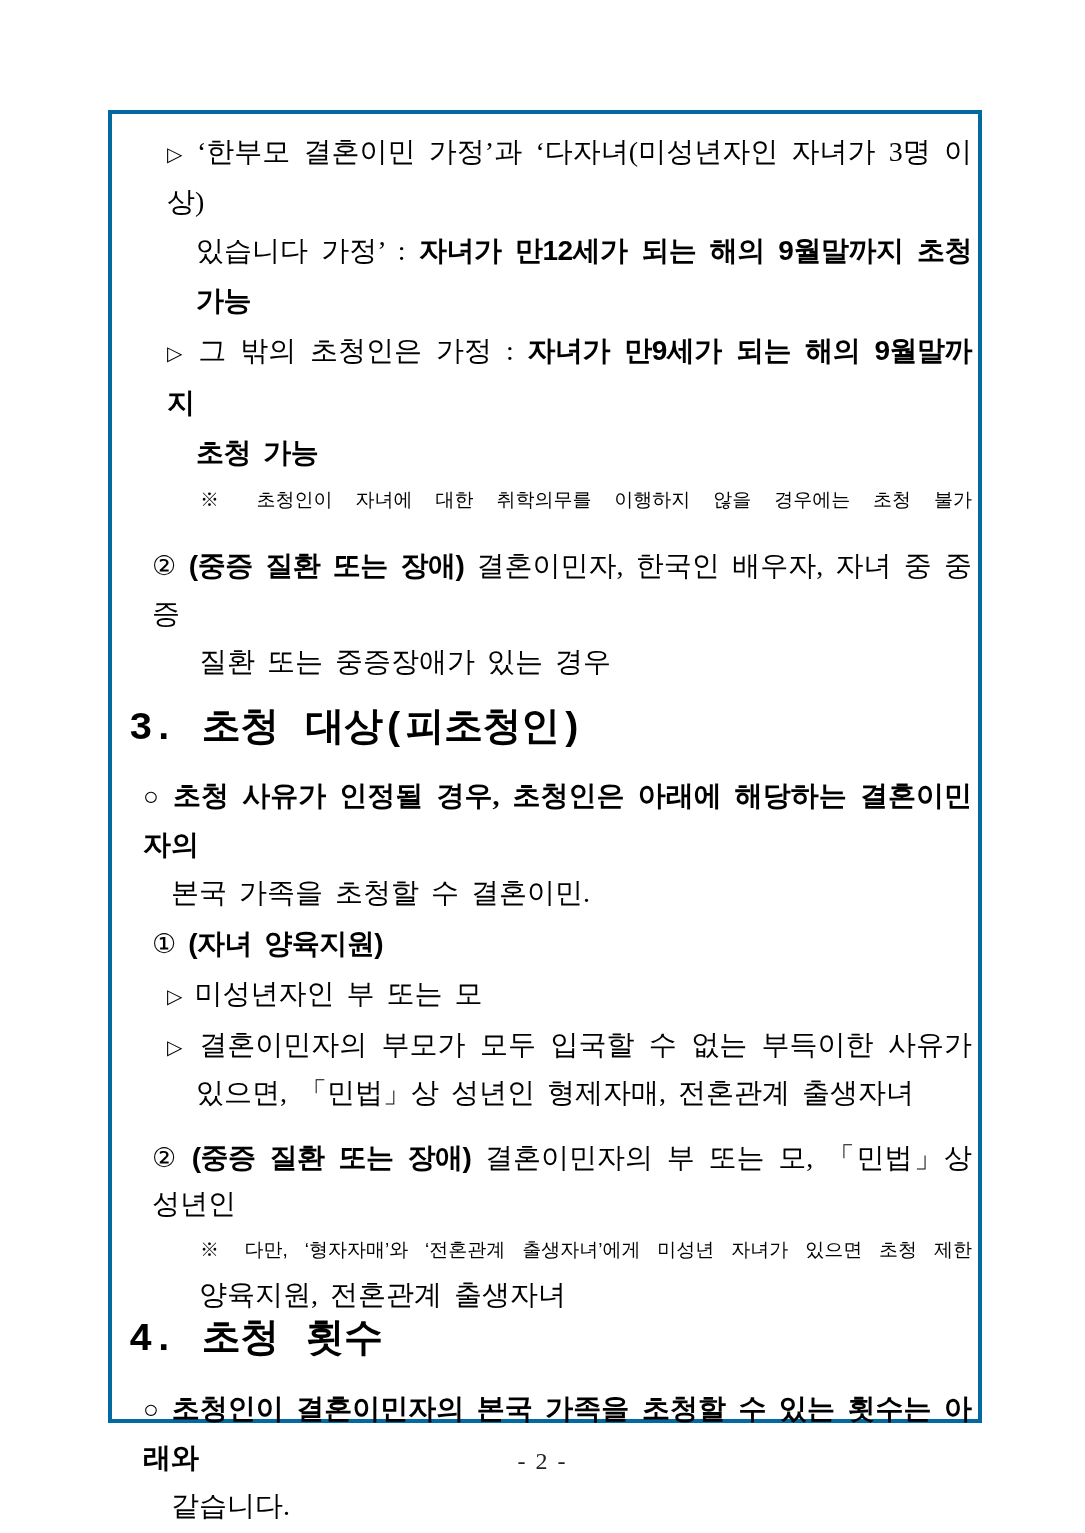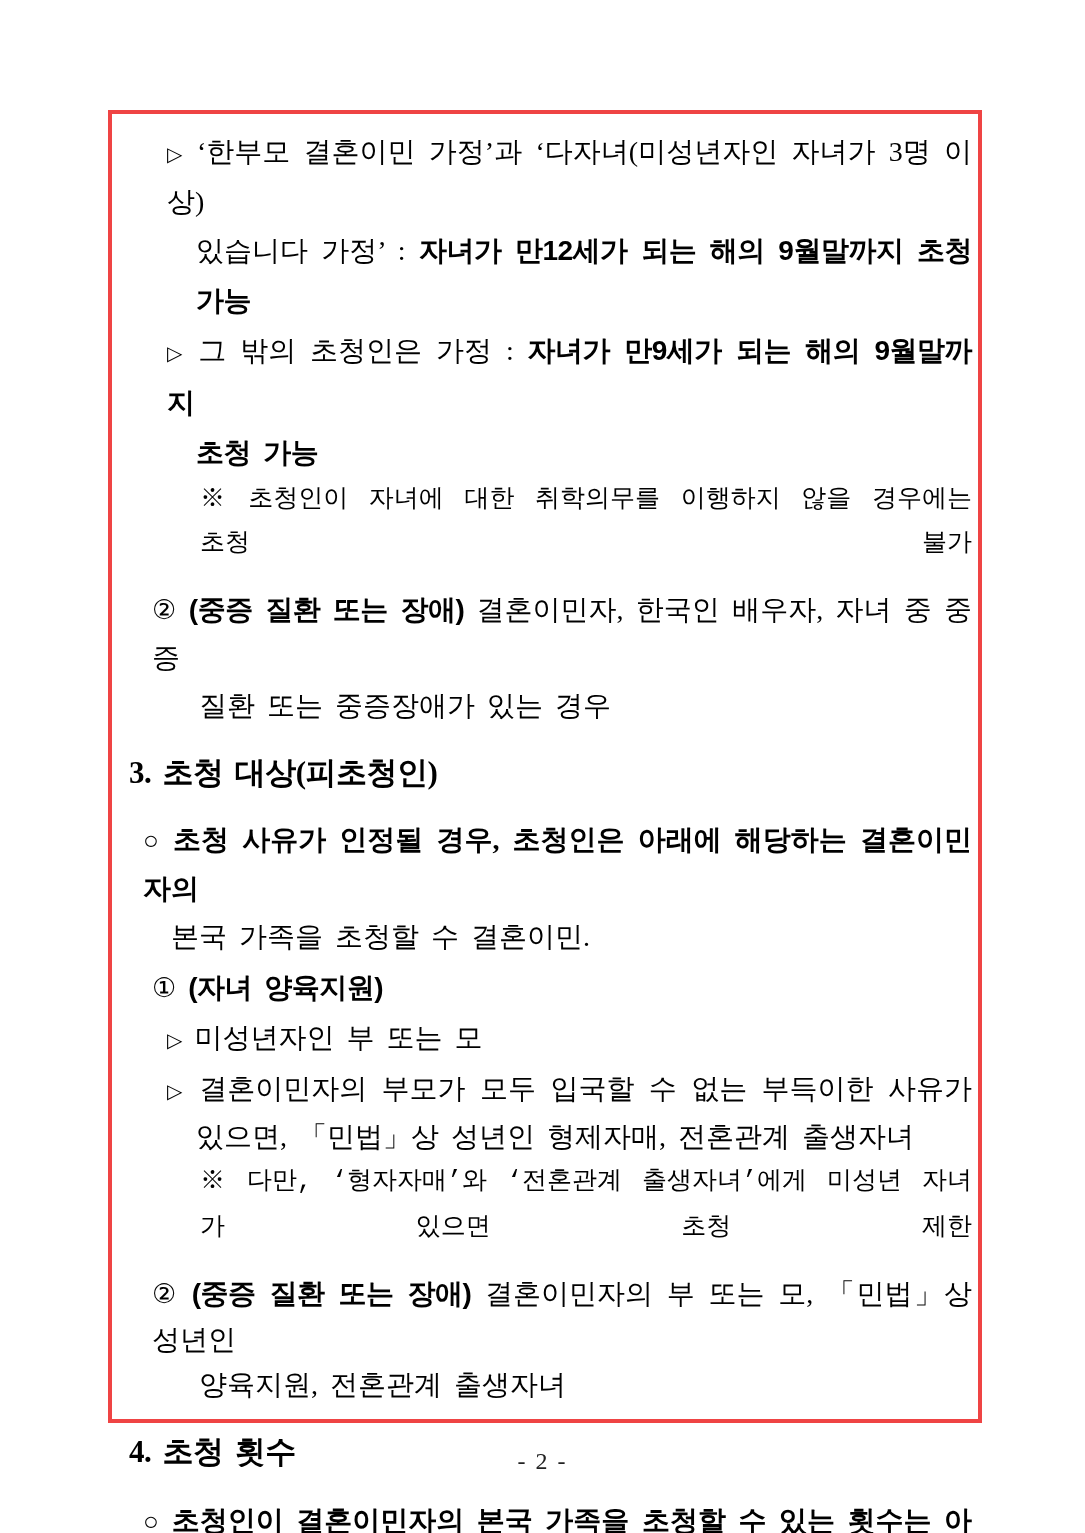--- a/index.html
+++ b/index.html
@@ -6,55 +6,55 @@
   .page{
     position:relative;
     width:1085px;height:1533px;
     background:#ffffff;color:#000;
     font-family:"Liberation Serif","DejaVu Serif",serif;
     overflow:hidden;
   }
   .doc-box{
     position:absolute;left:108px;top:110px;
     width:874px;height:1313px;
-    border:4px solid #ef4444;
+    border:4px solid #0369a1;
     box-sizing:border-box;
     padding:14px 6px 0 4px;
   }
   .ln{
     font-size:28px;line-height:48px;
     word-spacing:5px;
     white-space:normal;
   }
   
   .j{text-align:justify;text-align-last:justify;}
   
   .ind-cir{padding-left:27px;font-weight:bold;}
   .ind-cir-cont{padding-left:55px;}
   .ind-num{padding-left:36px;}
   .ind-num-cont{padding-left:83px;}
   .ind-tri{padding-left:51px;}
   .ind-tri-cont{padding-left:80px;}
   .note{
     padding-left:84px;
-    font-family:Liberation Mono, monospace;
-    font-size:25px;line-height:44px;word-spacing:3px;
+    font-family:Liberation Sans, sans-serif;
+    font-size:19px;line-height:44px;word-spacing:3px;
   }
   .bold-g{
     font-family:"Liberation Sans","DejaVu Sans",sans-serif;
     font-weight:700;letter-spacing:-0.5px;
   }
   .heading{
-    font-family:Liberation Serif, serif;
-    font-weight:800;font-size:31px;line-height:46px;
+    font-family:Liberation Mono, monospace;
+    font-weight:800;font-size:39px;line-height:46px;
     letter-spacing:-0.5px;word-spacing:4px;
     padding-left:13px;
   }
   .h3m{margin-top:20px;margin-bottom:20px;}
-  .h4m{margin-top:22px;margin-bottom:22px;}
+  .h4m{margin-bottom:22px;}
   .mk-tri{font-size:20px;}
   .mk-cir{font-size:26px;}
   .mk-num{font-size:27px;}
   .lh50{line-height:50px;}
   .lh46{line-height:46px;}
   .lh44{line-height:44px;}
   .mt4{margin-top:20px;}
   .mt2{margin-top:2px;}
   .footer{
     position:absolute;left:0;top:1448px;width:1085px;
@@ -84,23 +84,23 @@
     <div class="ln j ind-cir"><span class="mk-cir">○</span> <span>초청 사유가 인정될 경우, 초청인은 아래에 해당하는 결혼이민자의</span></div>
     <div class="ln ind-cir-cont"><span>본국 가족을 초청할 수 결혼이민.</span></div>
 
     <div class="ln ind-num lh50 mt2"><span class="mk-num">①</span> <span class="bold-g">(자녀 양육지원)</span></div>
 
     <div class="ln ind-tri lh50"><span class="mk-tri">▷</span> <span>미성년자인 부 또는 모</span></div>
 
     <div class="ln j ind-tri"><span class="mk-tri">▷</span> <span>결혼이민자의 부모가 모두 입국할 수 없는 부득이한 사유가</span></div>
     <div class="ln ind-tri-cont lh44"><span>있으면, 「민법」상 성년인 형제자매, 전혼관계 출생자녀</span></div>
 
+    <div class="ln j ind-num lh46 mt4"><span class="mk-num">②</span> <span class="bold-g">(중증 질환 또는 장애)</span> <span>결혼이민자의 부 또는 모, 「민법」상 성년인</span></div>
+
     <div class="ln j note lh46"><span>※</span> <span>다만, ‘형자자매’와 ‘전혼관계 출생자녀’에게 미성년 자녀가 있으면 초청 제한</span></div>
-
-    <div class="ln j ind-num lh46 mt4"><span class="mk-num">②</span> <span class="bold-g">(중증 질환 또는 장애)</span> <span>결혼이민자의 부 또는 모, 「민법」상 성년인</span></div>
     <div class="ln ind-num-cont lh44"><span>양육지원, 전혼관계 출생자녀</span></div>
 
     <div class="heading h4m">4. 초청 횟수</div>
 
     <div class="ln j ind-cir"><span class="mk-cir">○</span> <span>초청인이 결혼이민자의 본국 가족을 초청할 수 있는 횟수는 아래와</span></div>
     <div class="ln ind-cir-cont"><span>같습니다.</span></div>
 
   </div>
 
   <div class="footer">- 2 -</div>

